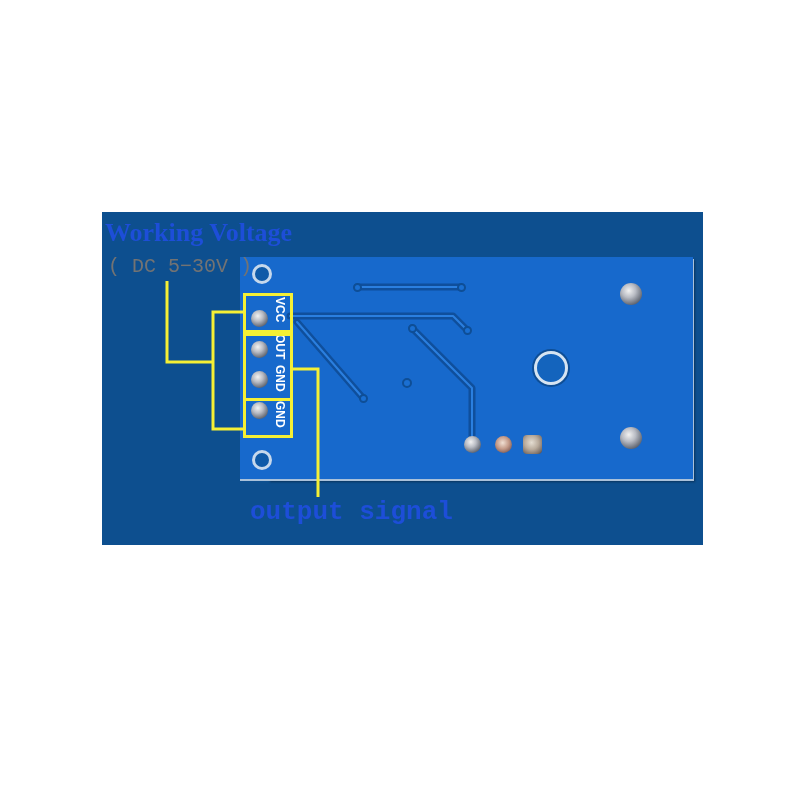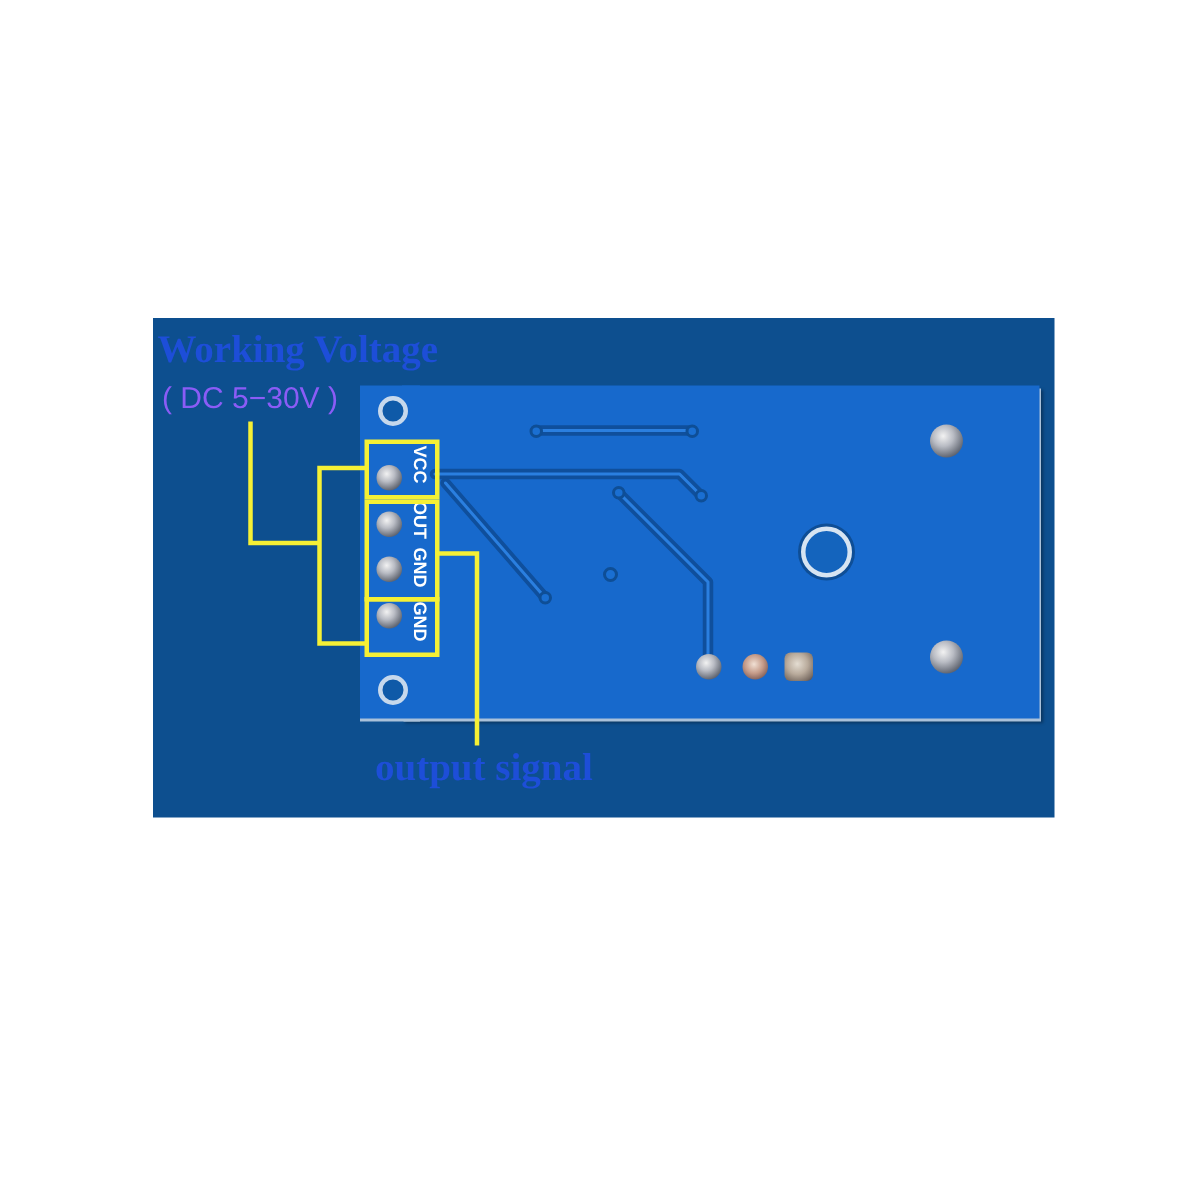--- a/index.html
+++ b/index.html
@@ -12,21 +12,21 @@
   .mount-hole { position: absolute; width: 18px; height: 18px; border-radius: 50%; border: 3px solid #c6d8ec; background: #0f5aa8; box-sizing: border-box; }
   .pin { position: absolute; width: 17px; height: 17px; border-radius: 50%;
          background: radial-gradient(circle at 40% 35%, #f2f2f2 0%, #b9bcc4 35%, #6a6f7a 70%, #2b3244 100%); }
   .pin.big { width: 22px; height: 22px; }
   .pin.square { border-radius: 4px; background: radial-gradient(circle at 45% 40%, #e4ddd2 0%, #b9ab9c 45%, #7c6f66 80%, #3a3a4a 100%); }
   .pin.copper { background: radial-gradient(circle at 45% 40%, #f0e0d4 0%, #c49a88 45%, #7c5a55 80%, #2c2c40 100%); }
   .big-hole { position: absolute; width: 34px; height: 34px; border-radius: 50%; border: 3px solid #d6e4f2; background: #1464bd; box-sizing: border-box; box-shadow: 0 0 0 2px #0e4e96; }
   .via { position: absolute; width: 9px; height: 9px; border-radius: 50%; border: 2px solid #0e4e96; box-sizing: border-box; background: #1a6fd2; }
   svg.traces { position: absolute; left: 0; top: 0; }
   .label-yellow { position: absolute; color: #1d4ed8; font-family: "Liberation Serif", serif; font-weight: bold; white-space: nowrap; }
-  .label-white { position: absolute; color: #8b5cf6; font-family: Liberation Sans, sans-serif; white-space: nowrap; }
+  .label-white { position: absolute; color: #737373; font-family: Liberation Mono, monospace; white-space: nowrap; }
   .silk { position: absolute; color: #ffffff; font-family: "Liberation Sans", sans-serif; font-weight: bold; font-size: 12px;
           transform: rotate(90deg); transform-origin: left top; white-space: nowrap; letter-spacing: 0px; }
   .ybox { position: absolute; border: 3px solid #f5f035; box-sizing: border-box; }
 </style>
 </head>
 <body>
 
 <div class="panel"></div>
 
 <div class="pcb"></div>
@@ -81,13 +81,13 @@
 
 <div class="pin big" style="left:620px; top:283px;"></div>
 <div class="pin big" style="left:620px; top:427px;"></div>
 
 <div class="pin" style="left:464px; top:436px;"></div>
 <div class="pin copper" style="left:495px; top:436px;"></div>
 <div class="pin square" style="left:523px; top:435px; width:19px; height:19px;"></div>
 
 <div class="label-yellow" style="left:105px; top:218px; font-size:26px;">Working Voltage</div>
 <div class="label-white" style="left:108px; top:255px; font-size:20px;">( DC 5−30V )</div>
-<div class="label-yellow" style="left:250px; top:497px; font-size:26px;">output signal</div>
+<div class="label-yellow" style="left:250px; top:497px; font-size:26px;font-family:Liberation Mono, monospace;">output signal</div>
 
 </body></html>

